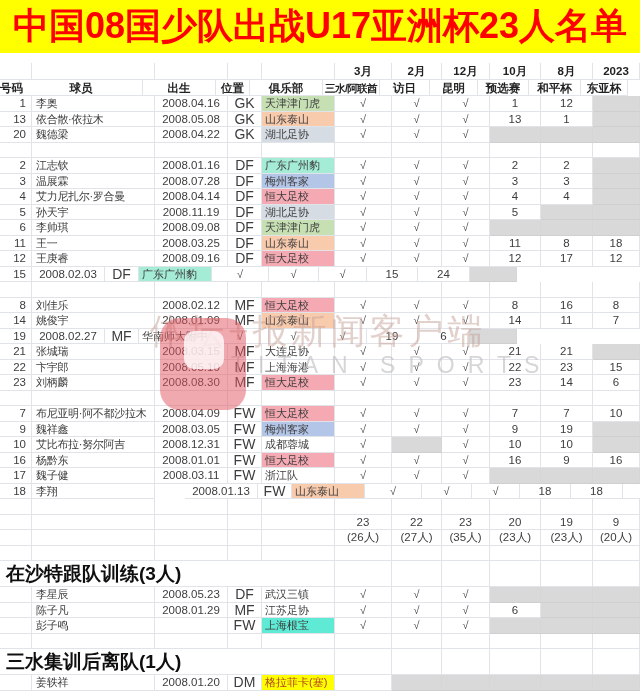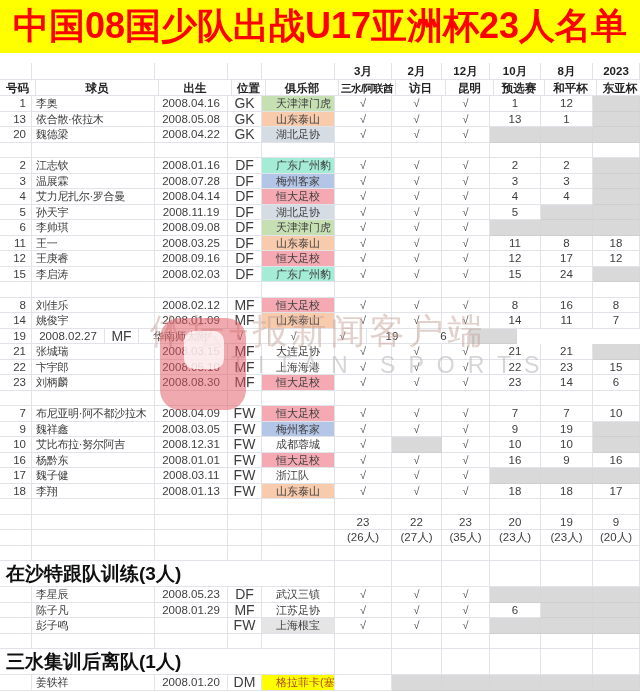--- a/index.html
+++ b/index.html
@@ -8,21 +8,21 @@
   .title-bar{height:53px;background:#ffff00;color:#fe0000;font-weight:bold;font-size:36px;
        line-height:51px;text-align:center;white-space:nowrap;overflow:hidden;}
   .gap-row{height:10px;background:#fff;}
   .row{display:flex;height:15.5px;line-height:15.5px;}
   .c{box-sizing:border-box;flex-shrink:0;border-right:1px solid #e0e3e7;border-bottom:1px solid #e0e3e7;
      font-size:11.5px;color:#3d3d3d;text-align:center;white-space:nowrap;overflow:hidden;}
   .c.ovr{overflow:visible;}
   .hdr{font-weight:bold;color:#222;}
   .no-cell{text-align:right;padding-right:5px;}
   .name-cell{text-align:left;padding-left:4px;font-size:11px;letter-spacing:-0.3px;overflow:visible;}
-  .club-cell{text-align:left;padding-left:14px;font-size:11px;}
+  .club-cell{text-align:left;padding-left:3px;font-size:11px;}
   .pos-cell{font-size:14px;}
   .chk{font-size:11px;color:#4b4b4b;}
   .gray{background:#d9d9d9;border-right-color:#d6d6d6;border-bottom-color:#cfcfcf;}
   .section-row{height:26px;line-height:26px;}
   .section-label{font-size:19px;font-weight:bold;color:#0f0f0f;text-align:left;padding-left:6px;overflow:visible;}
   .sum{font-size:11.5px;color:#3d3d3d;}
   .sanshui-hdr{font-size:10.5px;letter-spacing:-0.6px;}
   .wm{position:absolute;pointer-events:none;white-space:nowrap;}
   #wm-cn{left:150px;top:308px;font-size:35px;letter-spacing:4px;color:rgba(198,162,152,0.5);z-index:8;}
   #wm-en{left:231px;top:352px;font-size:23px;letter-spacing:13px;color:rgba(186,186,186,0.6);z-index:8;}
@@ -45,21 +45,21 @@
         <div class="c hdr" style="width: 34px;"></div>
         <div class="c hdr" style="width: 73px;"></div>
         <div class="c hdr" style="width: 57px;">3月</div>
         <div class="c hdr" style="width: 50px;">2月</div>
         <div class="c hdr" style="width: 48px;">12月</div>
         <div class="c hdr" style="width: 51px;">10月</div>
         <div class="c hdr" style="width: 52px;">8月</div>
         <div class="c hdr" style="width: 47px;">2023</div>
       </div>
       <div class="row" style="height: 16px; line-height: 16px;">
-        <div class="c hdr ovr" style="width: 36px;">号码</div>
+        <div class="c hdr ovr" style="width: 20px;">号码</div>
         <div class="c hdr ovr" style="width: 123px;">球员</div>
         <div class="c hdr ovr" style="width: 73px;">出生</div>
         <div class="c hdr ovr" style="width: 34px;">位置</div>
         <div class="c hdr ovr" style="width: 73px;">俱乐部</div>
         <div class="c hdr ovr sanshui-hdr" style="width: 57px;">三水/阿联酋</div>
         <div class="c hdr ovr" style="width: 50px;">访日</div>
         <div class="c hdr ovr" style="width: 48px;">昆明</div>
         <div class="c hdr ovr" style="width: 51px;">预选赛</div>
         <div class="c hdr ovr" style="width: 52px;">和平杯</div>
         <div class="c hdr ovr" style="width: 47px;">东亚杯</div>
@@ -202,21 +202,20 @@
         <div class="c club-cell" style="width: 73px; background: rgb(244, 169, 179);">恒大足校</div>
         <div class="c chk" style="width: 57px;">√</div>
         <div class="c chk" style="width: 50px;">√</div>
         <div class="c chk" style="width: 48px;">√</div>
         <div class="c" style="width: 51px;">12</div>
         <div class="c" style="width: 52px;">17</div>
         <div class="c" style="width: 47px;">12</div>
       </div>
       <div class="row">
         <div class="c no-cell" style="width: 32px;">15</div>
-        <div class="c name-cell" style="width: 123px;">李启涛</div>
         <div class="c" style="width: 73px;">2008.02.03</div>
         <div class="c pos-cell" style="width: 34px;">DF</div>
         <div class="c club-cell" style="width: 73px; background: rgb(165, 236, 215);">广东广州豹</div>
         <div class="c chk" style="width: 57px;">√</div>
         <div class="c chk" style="width: 50px;">√</div>
         <div class="c chk" style="width: 48px;">√</div>
         <div class="c" style="width: 51px;">15</div>
         <div class="c" style="width: 52px;">24</div>
         <div class="c  gray" style="width: 47px;"></div>
       </div>
@@ -384,21 +383,21 @@
         <div class="c chk" style="width: 57px;">√</div>
         <div class="c chk" style="width: 50px;">√</div>
         <div class="c chk" style="width: 48px;">√</div>
         <div class="c  gray" style="width: 51px;"></div>
         <div class="c  gray" style="width: 52px;"></div>
         <div class="c  gray" style="width: 47px;"></div>
       </div>
       <div class="row">
         <div class="c no-cell" style="width: 32px;">18</div>
         <div class="c name-cell" style="width: 123px;">李翔</div>
-        <div class="c" style="width: 73px;">2008.01.13</div>
+        <div class="c" style="width: 73px; margin-left: 30px;">2008.01.13</div>
         <div class="c pos-cell" style="width: 34px;">FW</div>
         <div class="c club-cell" style="width: 73px; background: rgb(248, 203, 173);">山东泰山</div>
         <div class="c chk" style="width: 57px;">√</div>
         <div class="c chk" style="width: 50px;">√</div>
         <div class="c chk" style="width: 48px;">√</div>
         <div class="c" style="width: 51px;">18</div>
         <div class="c" style="width: 52px;">18</div>
         <div class="c" style="width: 47px;">17</div>
       </div>
       <div class="row">
@@ -486,21 +485,21 @@
         <div class="c chk" style="width: 48px;">√</div>
         <div class="c" style="width: 51px;">6</div>
         <div class="c  gray" style="width: 52px;"></div>
         <div class="c  gray" style="width: 47px;"></div>
       </div>
       <div class="row">
         <div class="c no-cell" style="width: 32px;"></div>
         <div class="c name-cell" style="width: 123px;">彭子鸣</div>
         <div class="c" style="width: 73px;"></div>
         <div class="c pos-cell" style="width: 34px;">FW</div>
-        <div class="c club-cell" style="width: 73px; background: #e5e5e5;">上海根宝</div>
+        <div class="c club-cell" style="width: 73px; background: #5eead4;">上海根宝</div>
         <div class="c chk" style="width: 57px;">√</div>
         <div class="c chk" style="width: 50px;">√</div>
         <div class="c chk" style="width: 48px;">√</div>
         <div class="c  gray" style="width: 51px;"></div>
         <div class="c  gray" style="width: 52px;"></div>
         <div class="c  gray" style="width: 47px;"></div>
       </div>
       <div class="row">
         <div class="c" style="width: 32px;"></div>
         <div class="c" style="width: 123px;"></div>

